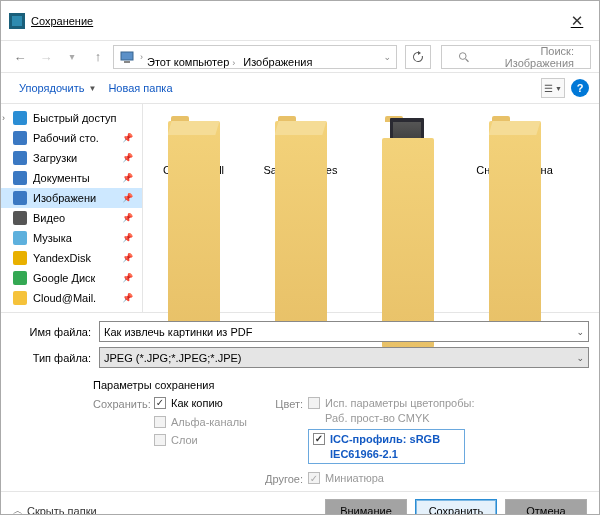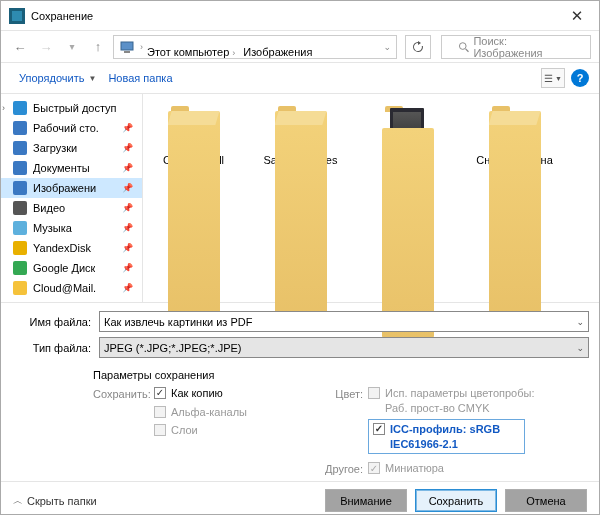--- a/index.html
+++ b/index.html
@@ -1,30 +1,30 @@
 <!DOCTYPE html>
 <html><head>
 <meta charset="utf-8">
 <style>
 * { box-sizing: border-box; margin: 0; padding: 0; font-family: "Segoe UI", Tahoma, sans-serif; font-size: 11px; }
 body { background: #fff; width: 600px; height: 515px; overflow: hidden; border: 1px solid #aaa; }
-.titlebar { height: 30px; display: flex; align-items: center; padding: 0 0 0 8px; border-bottom: 1px solid #e5e5e5; }
+.titlebar { height: 40px; display: flex; align-items: center; padding: 0 0 0 8px; border-bottom: 1px solid #e5e5e5; text-decoration: underline; }
 .titlebar .icon { width: 16px; height: 16px; background: #1a5f7a; display: inline-block; margin-right: 6px; position: relative; }
 .titlebar .icon::after { content: ''; position: absolute; inset: 3px; background: #2e8bb0; }
 .titlebar .close { margin-left: auto; width: 44px; height: 30px; display: flex; align-items: center; justify-content: center; font-size: 15px; color: #333; }
 .navbar { height: 32px; display: flex; align-items: center; gap: 4px; padding: 0 8px; border-bottom: 1px solid #e5e5e5; }
 .navbtn { width: 22px; height: 22px; display: flex; align-items: center; justify-content: center; color: #777; font-size: 13px; }
 .navbtn.disabled { color: #ccc; }
 .navbtn.sep { color: #aaa; font-size: 10px; }
 .pathbox { flex: 1; height: 24px; border: 1px solid #ccc; display: flex; align-items: center; background: #fff; }
 .pci { width: 18px; height: 18px; margin: 0 4px; display: flex; align-items: center; justify-content: center; }
 .pathseg { padding: 0 4px; height: 22px; display: flex; align-items: flex-end; gap: 3px; }
 .pathseg .chev { color: #888; font-size: 9px; }
 .refreshbtn { width: 26px; height: 24px; border: 1px solid #ccc; display: flex; align-items: center; justify-content: center; margin-left: 4px; }
-.searchbox { width: 150px; height: 24px; border: 1px solid #ccc; display: flex; align-items: center; padding: 0 16px; margin-left: 6px; color: #888; gap: 4px; }
+.searchbox { width: 150px; height: 24px; border: 1px solid #ccc; display: flex; align-items: center; padding: 0 16px; margin-left: 6px; color: #888; gap: 4px; text-align: right; }
 .toolbar { height: 30px; display: flex; align-items: center; padding: 0 10px; gap: 12px; margin-left: 8px; }
 .toolbar .link { color: #1259c3; display: flex; align-items: center; gap: 4px; }
 .toolbar .right { margin-left: auto; display: flex; gap: 6px; align-items: center; }
 .viewbtn { width: 24px; height: 20px; border: 1px solid #ccc; display: flex; align-items: center; justify-content: center; background: #f9f9f9; font-size: 10px; color: #555; }
 .helpbtn { width: 18px; height: 18px; border-radius: 50%; background: #0078d7; color: #fff; display: flex; align-items: center; justify-content: center; font-weight: bold; font-size: 11px; }
 .body { display: flex; height: 210px; border-top: 1px solid #e5e5e5; border-bottom: 1px solid #e5e5e5; }
 .sidebar { width: 142px; border-right: 1px solid #e5e5e5; padding: 4px 0; overflow: hidden; }
 .sbitem { height: 20px; display: flex; align-items: center; padding: 0 4px 0 12px; gap: 6px; white-space: nowrap; overflow: hidden; position: relative; }
 .sbitem.selected { background: #cde8ff; }
 .sbitem .pin { margin-left: auto; color: #888; font-size: 9px; padding-right: 4px; }
@@ -39,21 +39,21 @@
 .foldericon.open .flap { position: absolute; top: 5px; left: 0; right: 0; height: 14px; background: #f5dc96; clip-path: polygon(0 100%, 8% 0, 100% 0, 92% 100%); border-radius: 2px 2px 0 0; }
 .foldericon .paper { position: absolute; top: 2px; left: 8px; width: 34px; height: 38px; background: #2a2a32; border-radius: 1px; }
 .foldericon .paper::after { content:''; position: absolute; top: 4px; left: 3px; right: 3px; bottom: 4px; background: linear-gradient(#555,#333); }
 .folder .lbl { line-height: 1.2; }
 .formarea { padding: 8px 10px 4px 10px; }
 .formrow { display: flex; align-items: center; margin-bottom: 5px; }
 .formrow .lbl { width: 88px; text-align: right; padding-right: 8px; }
 .combo { flex: 1; height: 21px; border: 1px solid #888; display: flex; align-items: center; padding: 0 4px; background: #fff; position: relative; }
 .combo.shaded { background: #e5e5e5; }
 .combo .dd { margin-left: auto; font-size: 9px; color: #555; }
-.params { display: flex; padding: 2px 14px 4px 92px; gap: 60px; }
+.params { display: flex; padding: 2px 14px 4px 92px; }
 .params .col { display: flex; flex-direction: column; gap: 3px; }
 .params .hdr { margin-bottom: 2px; }
 .params .row { display: flex; align-items: flex-start; gap: 5px; line-height: 1.35; }
 .params .row .lbl2 { width: 56px; text-align: right; color: #888; padding-top: 1px; }
 .cb { width: 12px; height: 12px; border: 1px solid #888; display: inline-flex; align-items: center; justify-content: center; font-size: 10px; color: #333; flex-shrink: 0; margin-top: 1px; background: #fff; }
 .cb.checked::after { content: '✓'; }
 .cb.disabled { background: #f3f3f3; border-color: #bbb; }
 .cb.disabled.checked::after { color: #aaa; }
 .iccbox { border: 1px solid #6aa8de; padding: 2px 4px; display: flex; gap: 5px; align-items: flex-start; font-weight: bold; }
 .icclink { color: #1259c3; }

